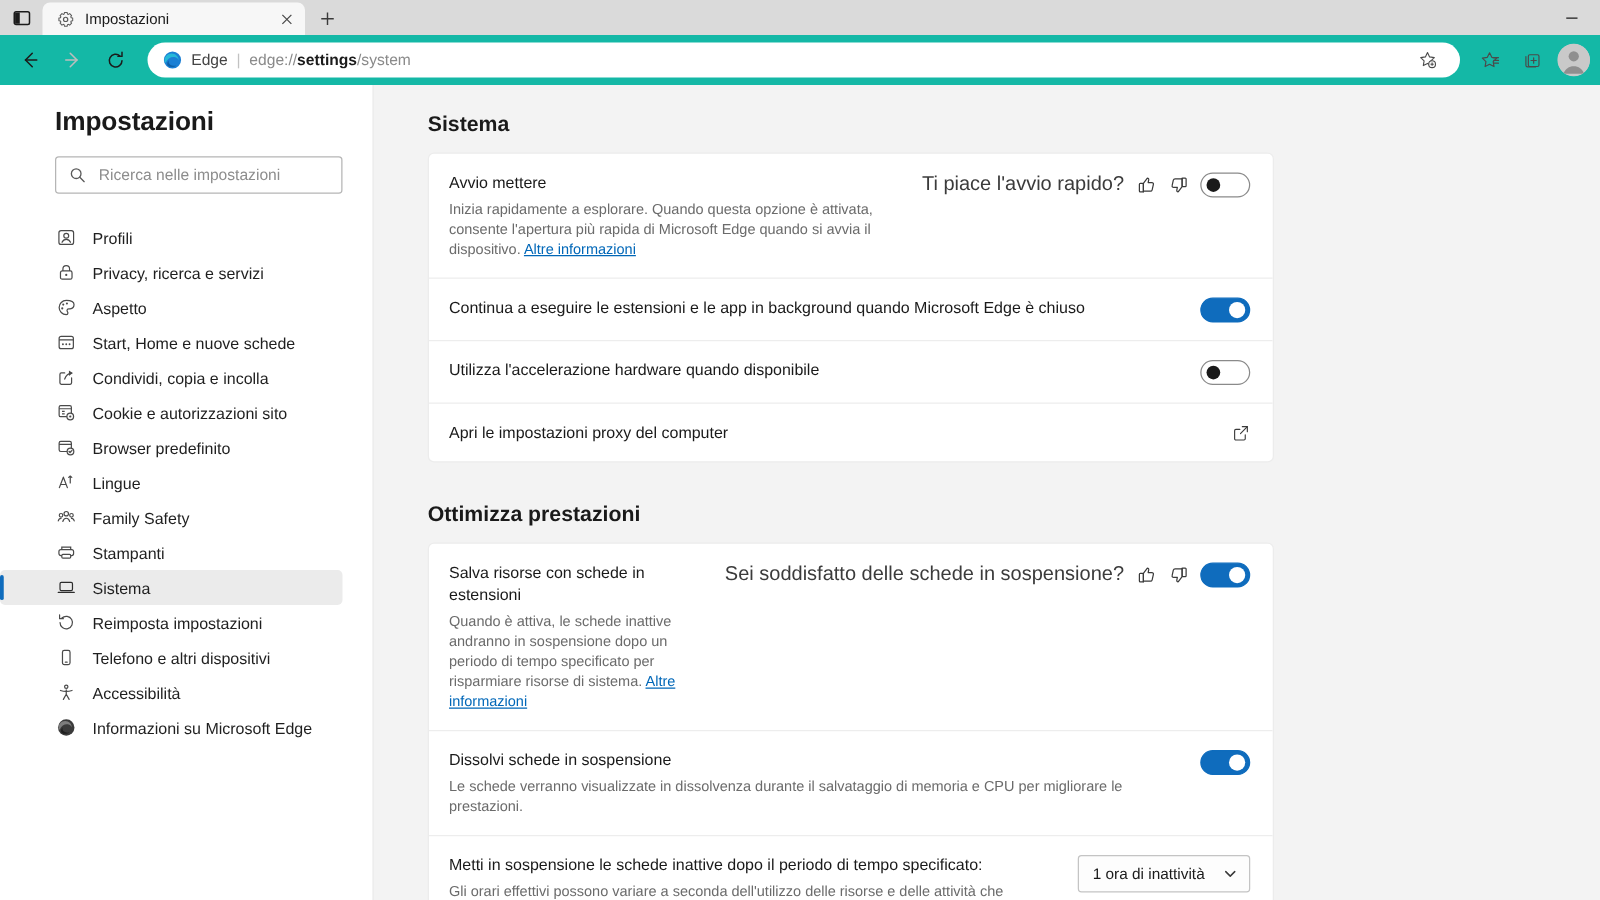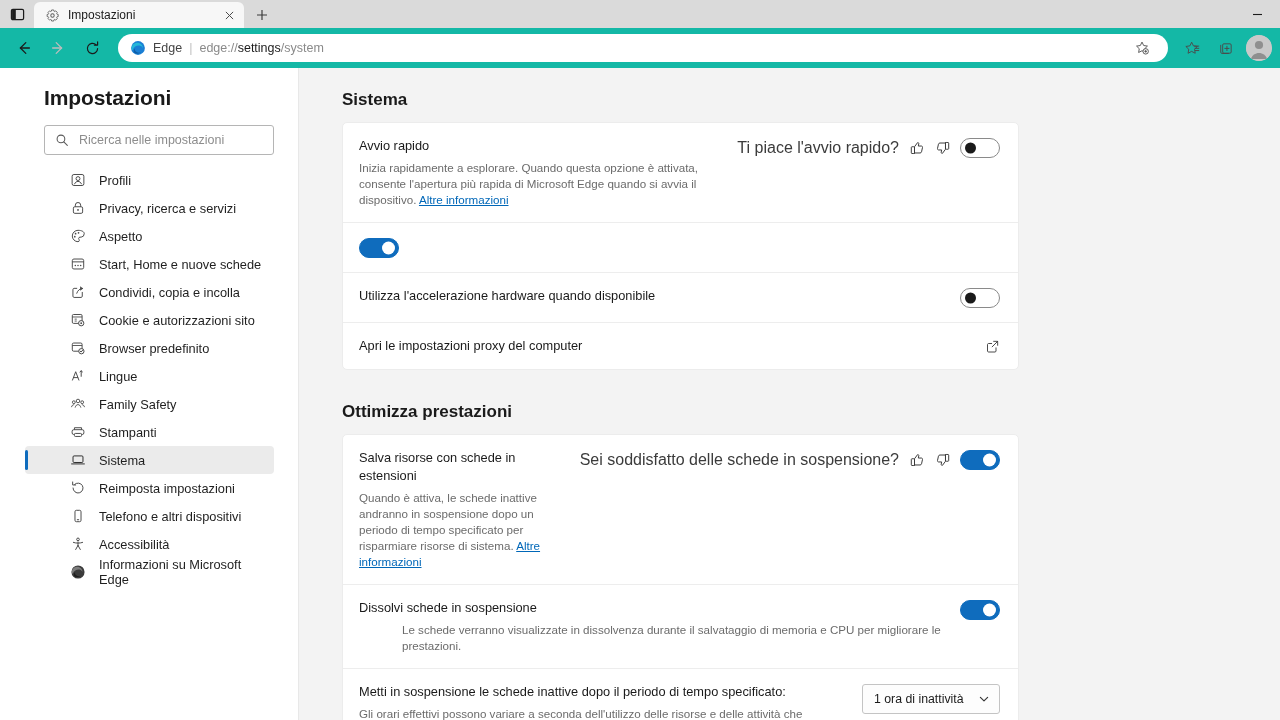--- a/index.html
+++ b/index.html
@@ -73,21 +73,21 @@
     min-width: 0;
   }
   .edge-logo { width: 16px; height: 16px; flex: 0 0 auto; }
   .addr-app { font-size: 12.5px; color: #444; flex: 0 0 auto; }
   .addr-sep { color: #c2c2c2; font-size: 12.5px; flex: 0 0 auto; }
   .addr-url {
     font-size: 12.5px; color: #8a8a8a;
     white-space: nowrap; overflow: hidden; text-overflow: ellipsis;
     flex: 1 1 auto;
   }
-  .addr-url b { color: #1b1b1b; font-weight: 400; }
+  .addr-url b { color: #1b1b1b; font-weight: 700; }
   .addr-right { display: flex; align-items: center; flex: 0 0 auto; }
   .tb-icon { width: 32px; height: 32px; border-radius: 4px; display:flex; align-items:center; justify-content:center; flex:0 0 auto;}
   .avatar {
     width: 26px; height: 26px; border-radius: 50%;
     background: #c9c9c9;
     display:flex; align-items:flex-end; justify-content:center;
     overflow:hidden; flex:0 0 auto; margin-left: 2px;
   }
 
   
@@ -104,38 +104,38 @@
     border-right: 1px solid #e8e8e8;
     padding-top: 18px;
     overflow: hidden;
   }
   .settings-title {
     font-size: 21px; font-weight: 600; color: #1a1a1a;
     padding: 0 0 0 44px;
     margin-bottom: 15px;
     letter-spacing: -0.1px;
   }
-  .search-wrap { padding: 0 24px 0 44px; margin-bottom: 11px; }
+  .search-wrap { padding: 0 24px 0 44px; margin-bottom: 21px; }
   .search-box {
     height: 30px;
     border: 1px solid #b5b5b5;
     border-radius: 3px;
     display: flex; align-items: center;
     padding: 0 10px;
     gap: 10px;
     background: #fff;
   }
   .search-box input {
     border: none; outline: none; background: transparent;
     font-family: "Liberation Sans", sans-serif;
     font-size: 12.5px; color: #1a1a1a;
     width: 100%;
   }
   .search-box input::placeholder { color: #8d8d8d; }
-  .nav-list { list-style: none; margin-left: 25px; }
+  .nav-list { list-style: none; }
   .nav-item {
     height: 28px;
     display: flex; align-items: center;
     gap: 13px;
     padding-left: 44px;
     margin: 0 24px 0 0;
     position: relative;
     font-size: 12.8px;
     color: #1f1f1f;
     border-radius: 4px;
@@ -175,21 +175,21 @@
     gap: 10px;
   }
   .row:last-child { border-bottom: none; }
   .row-main { flex: 1 1 auto; min-width: 0; }
   .row-title { font-size: 12.8px; color: #1a1a1a; line-height: 18px; }
   .row-desc {
     font-size: 11.6px; color: #6b6b6b;
     line-height: 16px; margin-top: 5px;
     max-width: 540px;
   }
-  .row-desc.wide { max-width: 660px; margin-left: 43px; }
+  .row-desc.wide { max-width: 660px; }
   .link { color: #0067b8; text-decoration: underline; }
   .row-aside { display: flex; align-items: center; gap: 9px; flex: 0 0 auto; padding-top: 1px; }
   .feedback-q { font-size: 16px; color: #3b3b3b; white-space: nowrap; }
   .thumb { width: 17px; height: 17px; display:flex; align-items:center; justify-content:center; }
 
   
   .toggle {
     width: 40px; height: 20px; border-radius: 10px;
     position: relative; flex: 0 0 auto;
   }
@@ -508,21 +508,21 @@
   </aside>
 
   <main class="content">
     <div class="content-inner">
 
       <h2 class="section-head">Sistema</h2>
       <div class="card">
 
         <div class="row">
           <div class="row-main">
-            <div class="row-title">Avvio rapido</div>
+            <div class="row-title">Avvio mettere</div>
             <div class="row-desc"><span>Inizia rapidamente a esplorare. Quando questa opzione è attivata, consente l'apertura più rapida di Microsoft Edge quando si avvia il dispositivo. </span><a class="link" href="#">Altre informazioni</a></div>
           </div>
           <div class="row-aside">
             <span class="feedback-q">Ti piace l'avvio rapido?</span>
             <span class="thumb">
                 <svg width="16" height="16" viewBox="0 0 18 18">
                   <path d="M6.2 15.2V7.6l3.4-4.6c.8-.3 1.5.3 1.4 1.2l-.5 2.6h3.4c.9 0 1.5.8 1.3 1.6l-1.1 4.9c-.2.8-.8 1.3-1.6 1.3H6.2z" fill="none" stroke="#3a3a3a" stroke-width="1.1" stroke-linejoin="round"></path>
                   <rect x="2.6" y="7.6" width="3.6" height="7.6" rx=".8" fill="none" stroke="#3a3a3a" stroke-width="1.1"></rect>
                 </svg>
               </span>
@@ -532,20 +532,23 @@
                   <rect x="11.8" y="2.8" width="3.6" height="7.6" rx=".8" fill="none" stroke="#3a3a3a" stroke-width="1.1"></rect>
                 </svg>
               </span>
             <span class="toggle off">
                 <span class="knob"></span>
               </span>
           </div>
         </div>
 
         <div class="row">
+          <div class="row-main">
+            <div class="row-title">Continua a eseguire le estensioni e le app in background quando Microsoft Edge è chiuso</div>
+          </div>
           <div class="row-aside">
             <span class="toggle on">
                 <span class="knob"></span>
               </span>
           </div>
         </div>
 
         <div class="row">
           <div class="row-main">
             <div class="row-title">Utilizza l'accelerazione hardware quando disponibile</div>

